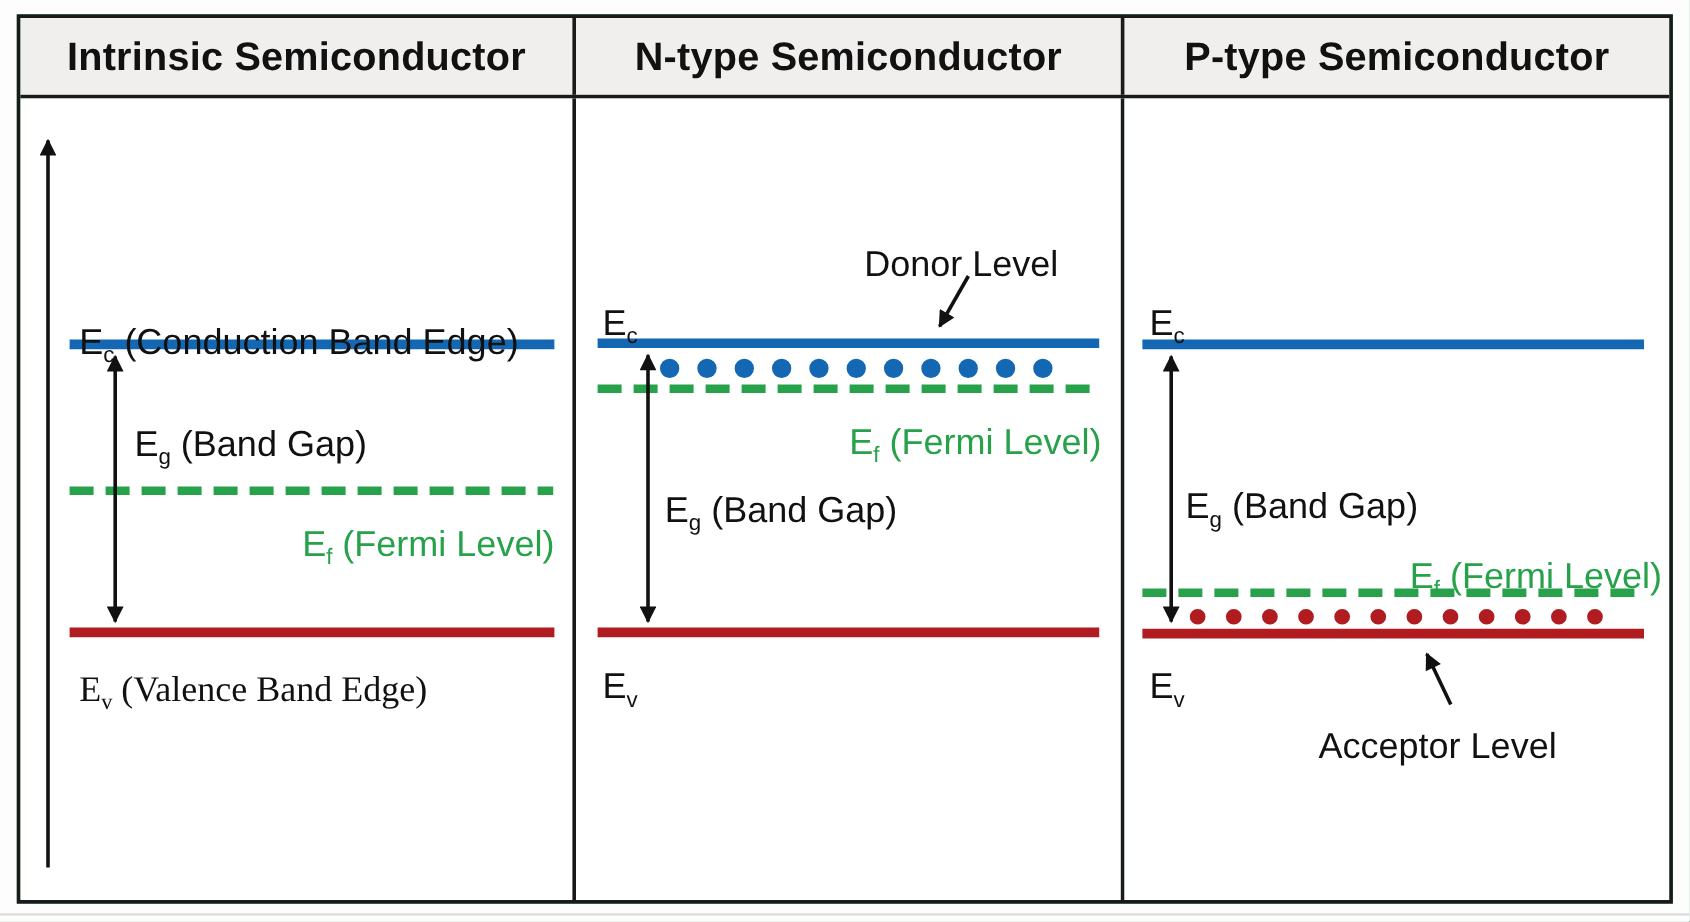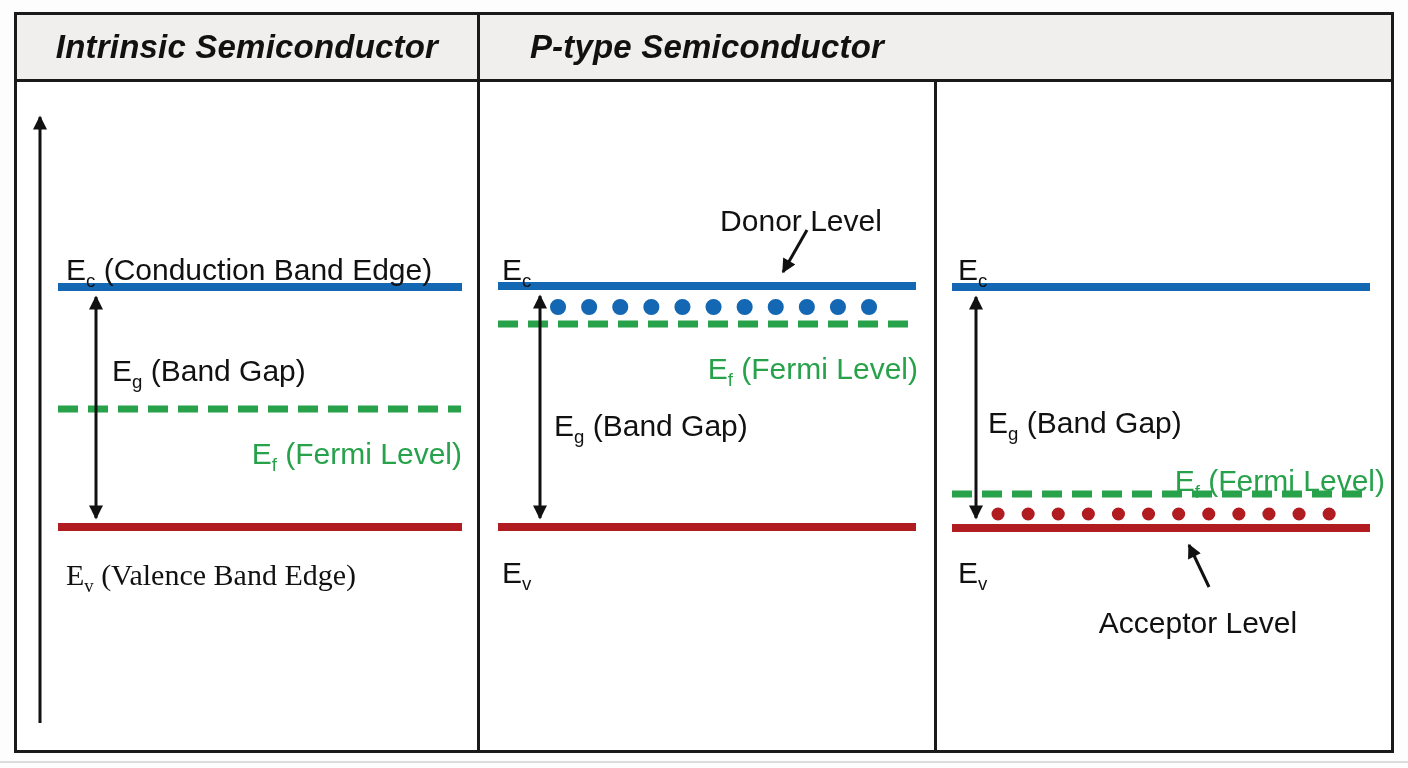--- a/index.html
+++ b/index.html
@@ -9,21 +9,20 @@
     font-family:"Liberation Sans", sans-serif;
     color:#111;
   }
   .frame {
     position:absolute; left:14px; top:12px;
     width:1374px; height:735px;
     border:3px solid var(--border,#1a1a1a);
     background:#15803d;
     display:flex; flex-direction:column;
     box-sizing:content-box;
-    font-style:italic;
   }
   .header-row { display:flex; height:64px; flex:none; background:var(--header-bg,#f0efed); border-bottom:3px solid var(--border,#1a1a1a); }
   .header-cell {
     display:flex; align-items:center; justify-content:center;
     font-weight:bold; font-size:33px; letter-spacing:0.2px;
   }
   .hc1 { width:460px; border-right:3px solid var(--border,#1a1a1a); }
   .hc2 { width:454px; border-right:3px solid var(--border,#1a1a1a); }
   .hc3 { width:454px; }
   .body-row { display:flex; flex:1; }
@@ -51,20 +50,23 @@
 </head>
 <body>
 
 <div class="stage">
 
   <div class="frame">
     <div class="header-row">
       <div class="header-cell hc1">
         <span>Intrinsic Semiconductor</span>
       </div>
+      <div class="header-cell hc2">
+        <span>N-type Semiconductor</span>
+      </div>
       <div class="header-cell hc3">
         <span>P-type Semiconductor</span>
       </div>
     </div>
     <div class="body-row">
       <div class="body-cell bc1"></div>
       <div class="body-cell bc2"></div>
       <div class="body-cell bc3"></div>
     </div>
   </div>
@@ -90,21 +92,21 @@
     <line class="ann" x1="807" y1="230" x2="783" y2="272" marker-end="url(#ah)"></line>
 
     <line class="line-blue" x1="952" y1="287" x2="1370" y2="287"></line>
     <line class="ann" x1="976" y1="297" x2="976" y2="518" marker-start="url(#ah)" marker-end="url(#ah)"></line>
     <line class="line-green" x1="952" y1="494" x2="1372" y2="494"></line>
     <path class="dots-red" d="M998,514 H1359"></path>
     <line class="line-red" x1="952" y1="528" x2="1370" y2="528"></line>
     <line class="ann" x1="1209" y1="587" x2="1189" y2="545" marker-end="url(#ah)"></line>
   </svg>
 
-  <div class="lbl" style="left:66px; top:242px;">
+  <div class="lbl" style="left:66px; top:258px;">
     <span>E</span><sub>c</sub><span> (Conduction Band Edge)</span>
   </div>
   <div class="lbl" style="left:112px; top:343px;">
     <span>E</span><sub>g</sub><span> (Band Gap)</span>
   </div>
   <div class="lbl green" style="right:946px; top:426px;">
     <span>E</span><sub>f</sub><span> (Fermi Level)</span>
   </div>
   <div class="lbl" style="left:66px; top:547px;font-family:Liberation Serif, serif;">
     <span>E</span><sub>v</sub><span> (Valence Band Edge)</span>

